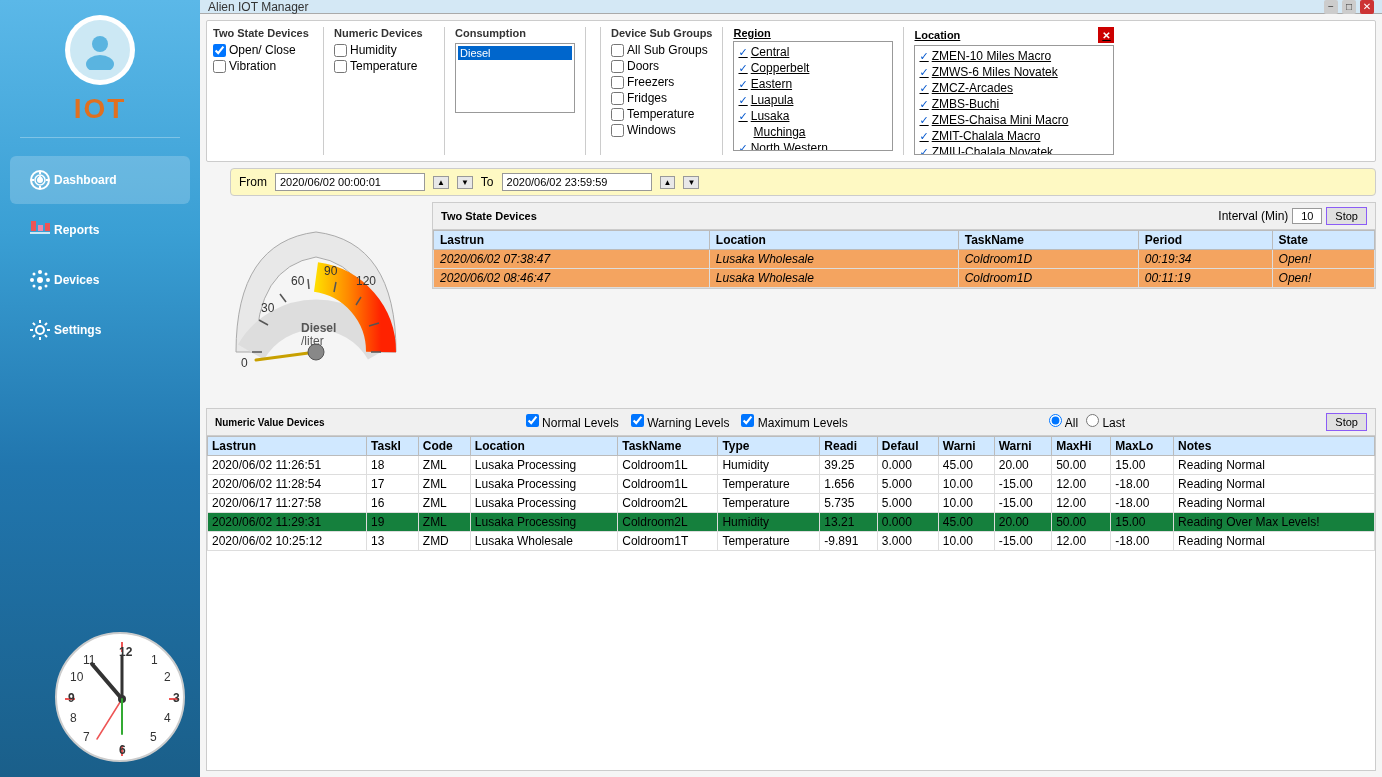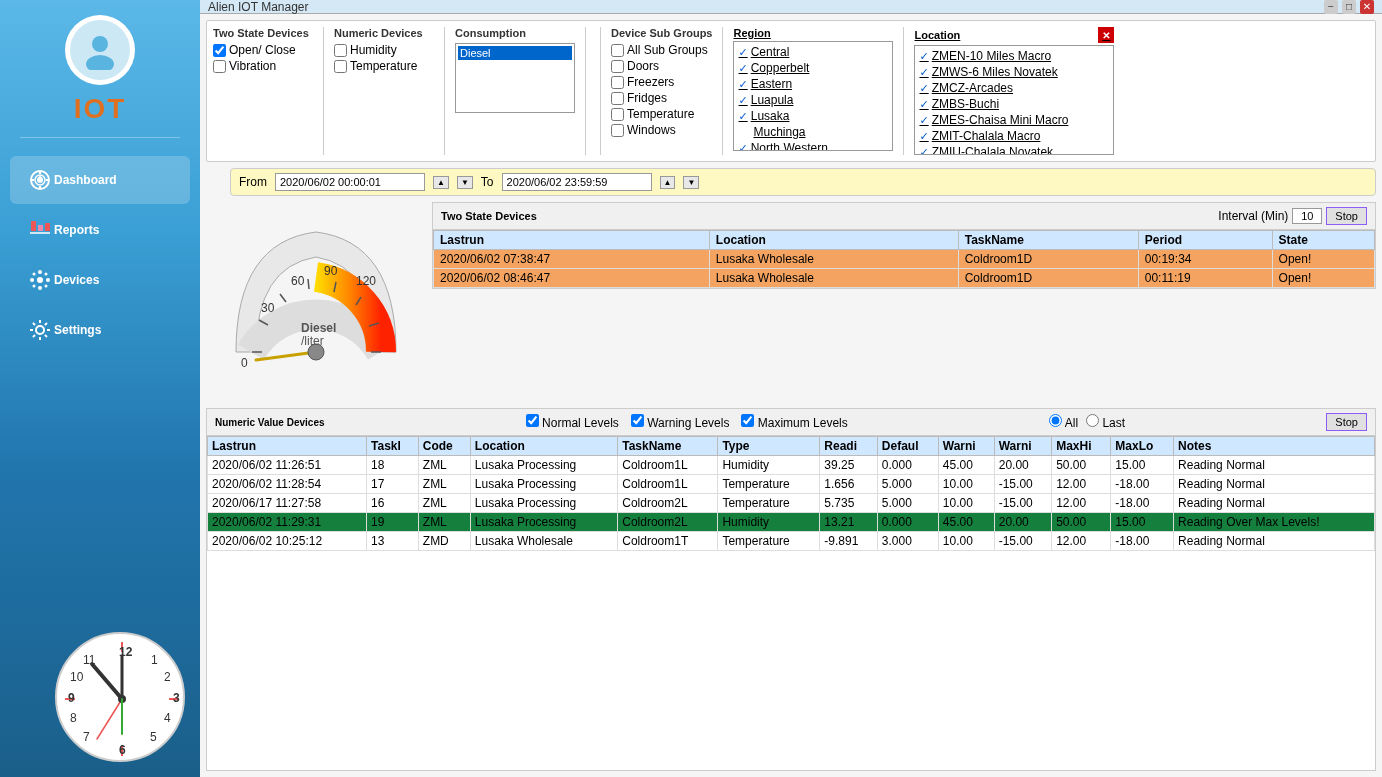--- a/index.html
+++ b/index.html
@@ -100,21 +100,21 @@
     .two-state-header {
       display: flex; align-items: center; justify-content: space-between; padding: 4px 8px;
       background: #f0f0f0; border-bottom: 1px solid #ccc;
     }
     .two-state-title { font-weight: bold; font-size: 11px; }
     .interval-area { display: flex; align-items: center; gap: 4px; font-size: 11px; }
     .interval-input { border: 1px solid #999; width: 30px; padding: 1px 3px; font-size: 11px; text-align: center; }
     .stop-btn { background: #e0e0e0; border: 1px solid #8b5cf6; padding: 2px 8px; font-size: 11px; cursor: pointer; }
     .data-table { width: 100%; border-collapse: collapse; font-size: 11px; }
     .data-table th { background: #d0e8ff; border: 1px solid #bbb; padding: 2px 6px; text-align: left; font-weight: bold; }
-    .data-table td { border: 1px solid #ddd; padding: 2px 6px; white-space: nowrap; }
+    .data-table td { border: 1px solid #ddd; padding: 2px 6px; white-space: nowrap; font-style: italic; }
     .row-orange { background: #f4a460 !important; }
 
     
     .numeric-section {
       background: #fff; border: 1px solid #ccc; flex: 1;
     }
     .numeric-header {
       display: flex; align-items: center; justify-content: space-between; padding: 4px 8px;
       background: #f0f0f0; border-bottom: 1px solid #ccc; flex-wrap: wrap; gap: 4px;
     }

